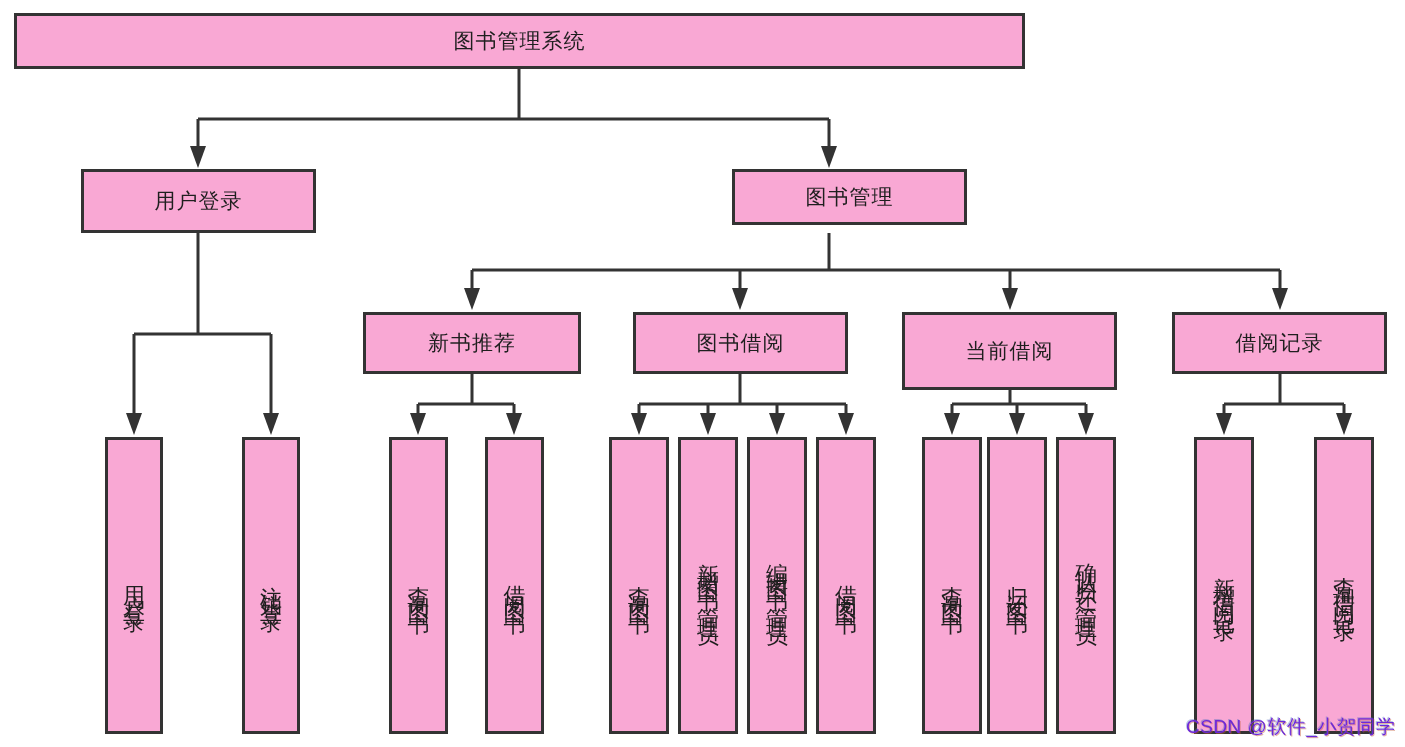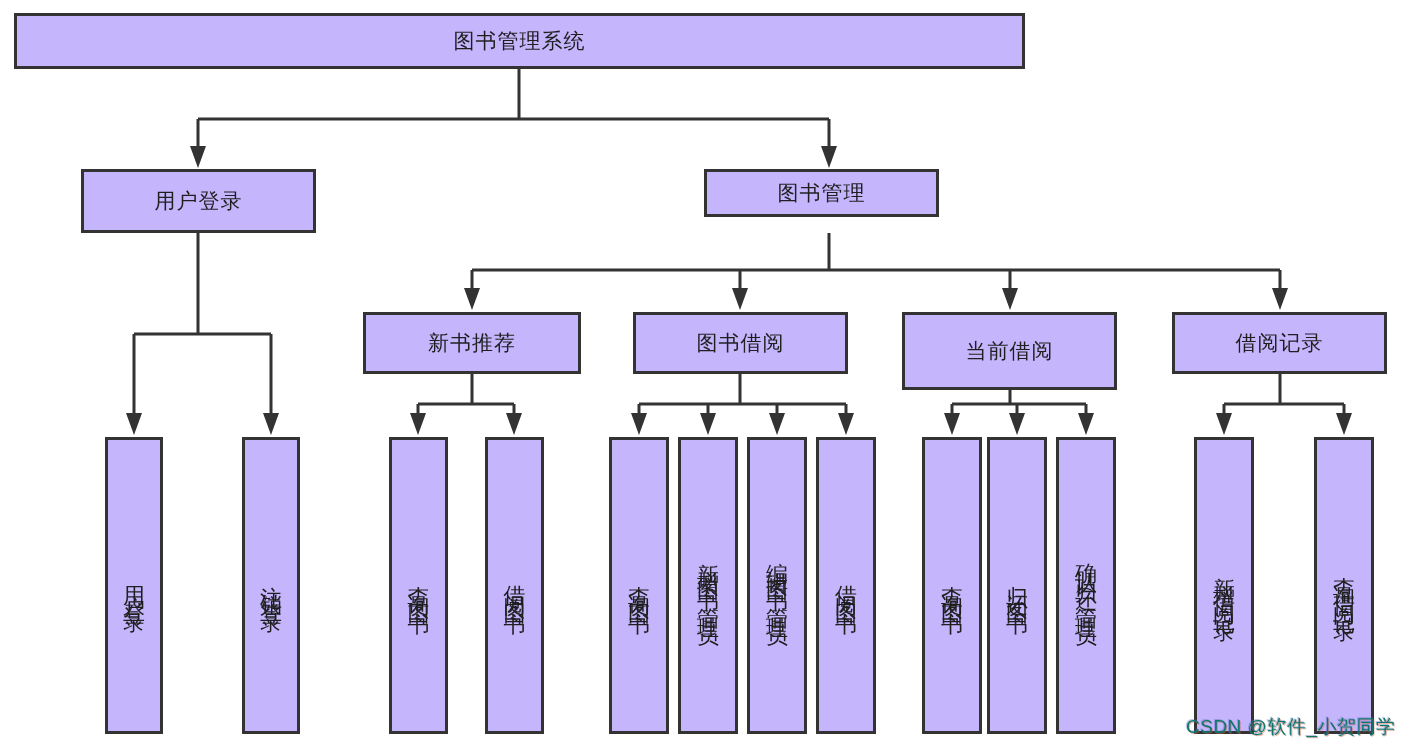--- a/index.html
+++ b/index.html
@@ -19,21 +19,21 @@
     position: absolute;
     left: 0;
     top: 0;
     width: 1405px;
     height: 747px;
     z-index: 1;
   }
   .node {
     position: absolute;
     box-sizing: border-box;
-    background: #c4b5fd;
+    background: #f9a8d4;
     border: 3px solid #333333;
     display: flex;
     align-items: center;
     justify-content: center;
     color: #1f1f1f;
     z-index: 2;
   }
   .h-node {
     font-size: 21px;
     letter-spacing: 1px;
@@ -47,21 +47,21 @@
     text-orientation: mixed;
     letter-spacing: 9px;
     line-height: 1;
   }
   .watermark {
     position: absolute;
     left: 1186px;
     top: 714px;
     z-index: 3;
     font-size: 19px;
-    color: #0f766e;
+    color: #6d28d9;
     letter-spacing: 0.5px;
     white-space: nowrap;
     text-shadow: 1px 1px 0 rgba(196, 92, 53, 0.45), -1px -1px 0 rgba(82, 110, 190, 0.40);
   }
 </style>
 </head>
 <body>
 
 <div class="stage">
 
@@ -129,21 +129,21 @@
     </g>
   </svg>
 
   <div class="node h-node" style="left:14px; top:13px; width:1011px; height:56px;">
     <span>图书管理系统</span>
   </div>
 
   <div class="node h-node" style="left:81px; top:169px; width:235px; height:64px;">
     <span>用户登录</span>
   </div>
-  <div class="node h-node" style="left:704px; top:169px; width:235px; height:48px;">
+  <div class="node h-node" style="left:732px; top:169px; width:235px; height:56px;">
     <span>图书管理</span>
   </div>
 
   <div class="node h-node" style="left:633px; top:312px; width:215px; height:62px;">
     <span>图书借阅</span>
   </div>
   <div class="node h-node" style="left:363px; top:312px; width:218px; height:62px;">
     <span>新书推荐</span>
   </div>
   <div class="node h-node" style="left:902px; top:312px; width:215px; height:78px;">

